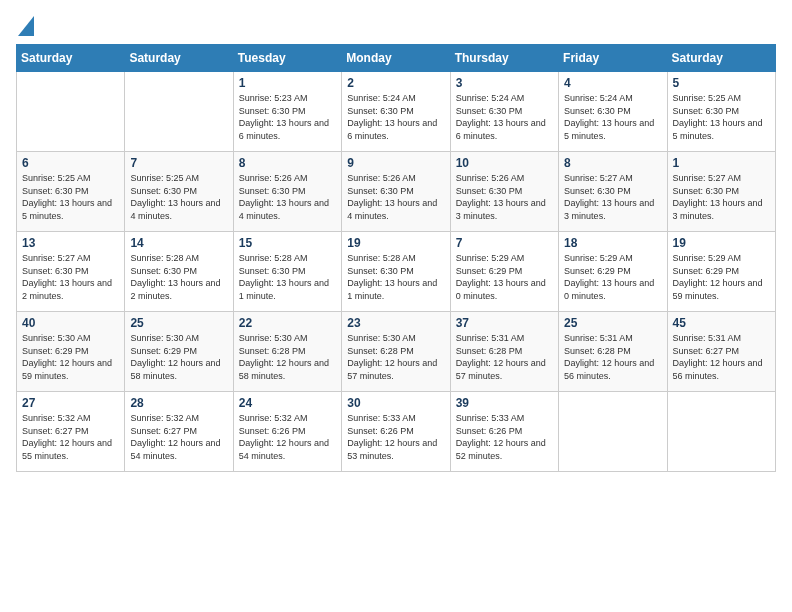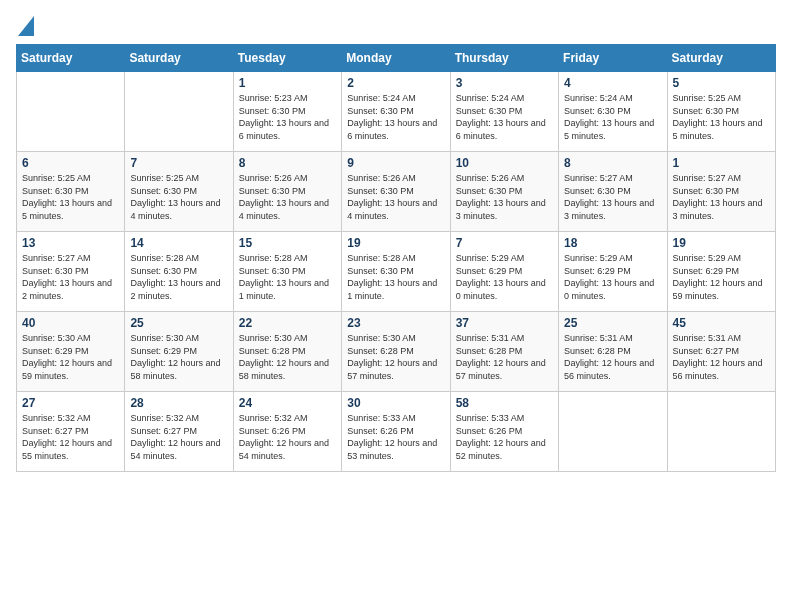--- a/index.html
+++ b/index.html
@@ -302,21 +302,21 @@
 Sunset: 6:26 PM
 Daylight: 12 hours and 54 minutes.</div>
         </td>
         <td>
           <span class="day-num">30</span>
           <div class="day-info" style="white-space: pre-line;">Sunrise: 5:33 AM
 Sunset: 6:26 PM
 Daylight: 12 hours and 53 minutes.</div>
         </td>
         <td>
-          <span class="day-num">58</span>
+          <span class="day-num">39</span>
           <div class="day-info" style="white-space: pre-line;">Sunrise: 5:33 AM
 Sunset: 6:26 PM
 Daylight: 12 hours and 52 minutes.</div>
         </td>
         <td class="empty-cell"></td>
         <td class="empty-cell"></td>
       </tr>
     </tbody>
 </table>
 

